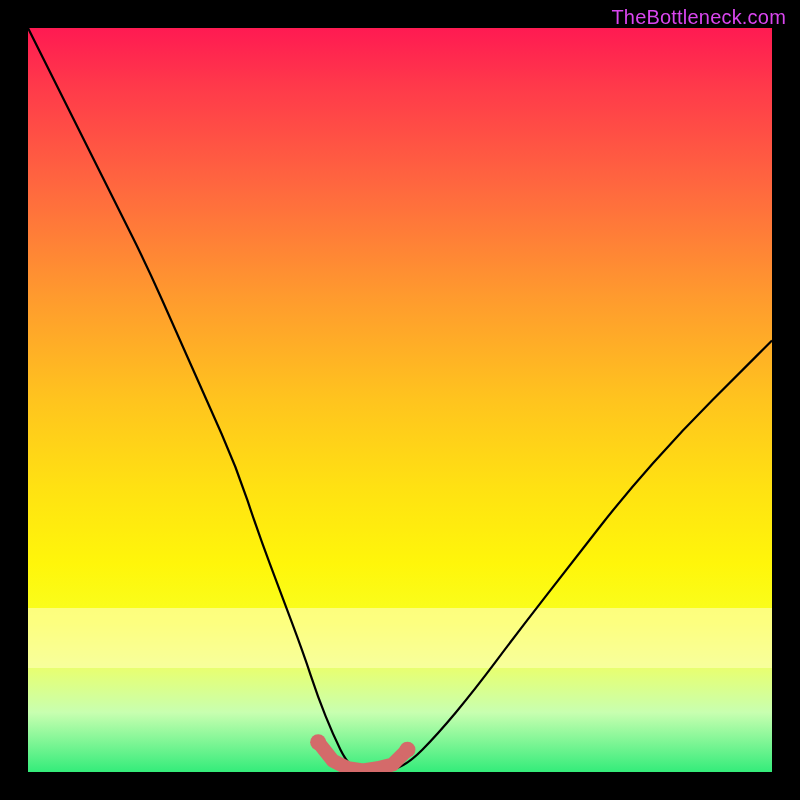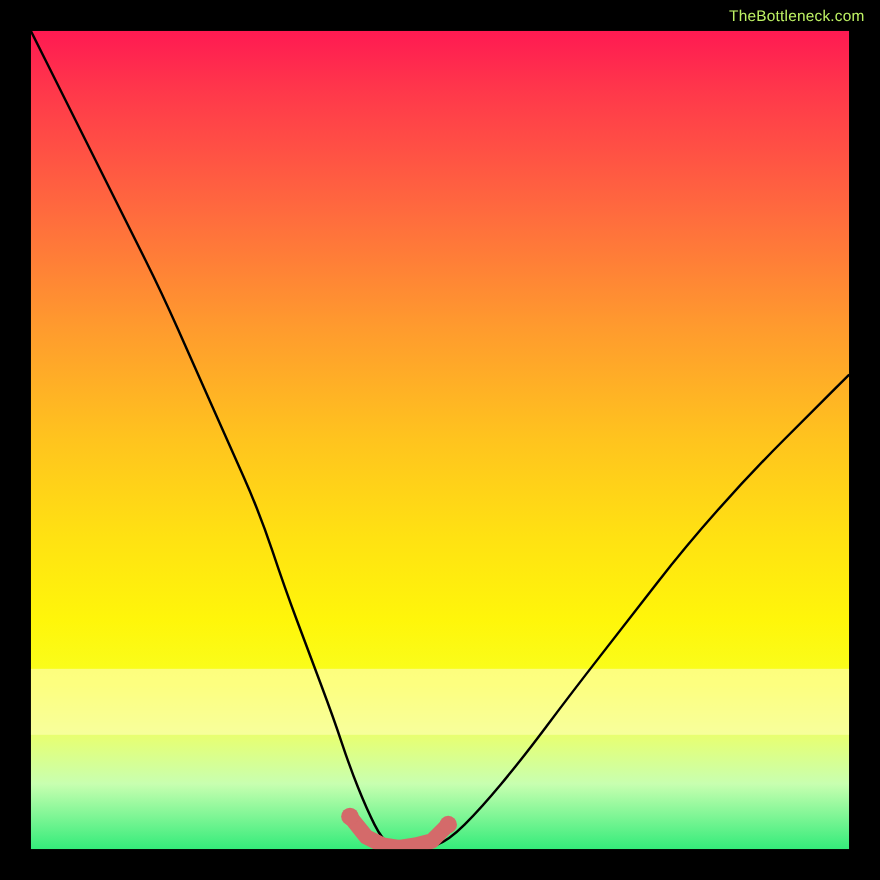--- a/index.html
+++ b/index.html
@@ -48,22 +48,22 @@
     position: absolute;
     left: 0; right: 0;
     top: 78%;
     height: 8%;
     background: rgba(255, 255, 180, 0.65);
   }
   .watermark {
     position: absolute;
     top: 6px;
     right: 14px;
-    color: #bef264;
-    font-size: 14px;
+    color: #d946ef;
+    font-size: 20px;
     letter-spacing: 0.2px;
     user-select: none;
   }
   svg {
     position: absolute;
     top: 0; left: 0;
   }
 </style>
 </head>
 <body>

